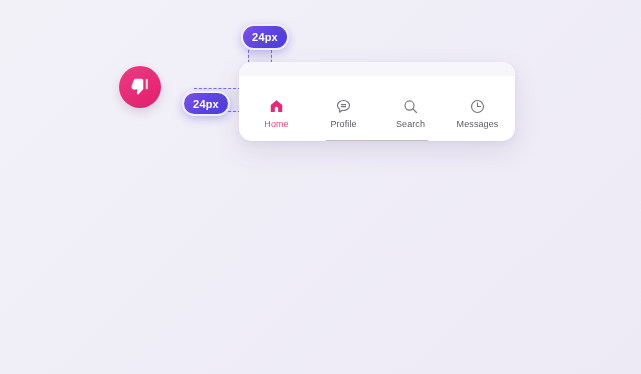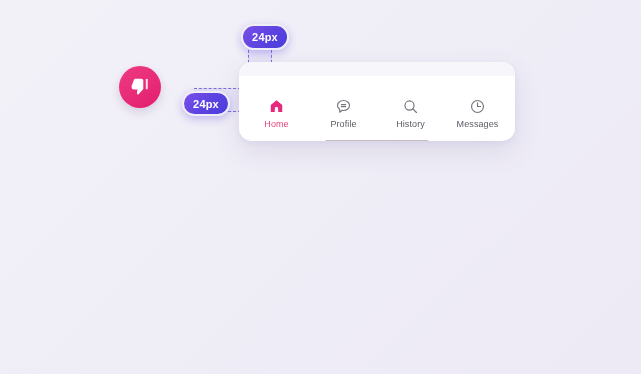--- a/index.html
+++ b/index.html
@@ -101,21 +101,21 @@
           <span class="lbl">Profile</span>
         </div>
 
         <div class="navitem">
           <span class="ico">
             <svg width="17" height="17" viewBox="0 0 24 24" fill="none" stroke="#74747f" stroke-width="1.7" aria-hidden="true">
               <circle cx="10.6" cy="10.6" r="6.4"></circle>
               <path d="M15.3 15.3 20.4 20.4" stroke-linecap="round"></path>
             </svg>
           </span>
-          <span class="lbl">History</span>
+          <span class="lbl">Search</span>
         </div>
 
         <div class="navitem">
           <span class="ico">
             <svg width="17" height="17" viewBox="0 0 24 24" fill="none" stroke="#74747f" stroke-width="1.6" aria-hidden="true">
               <circle cx="12" cy="12" r="8.4"></circle>
               <path d="M12 6.9V12h4.3" stroke-linecap="round" stroke-linejoin="round"></path>
             </svg>
           </span>
           <span class="lbl">Messages</span>

